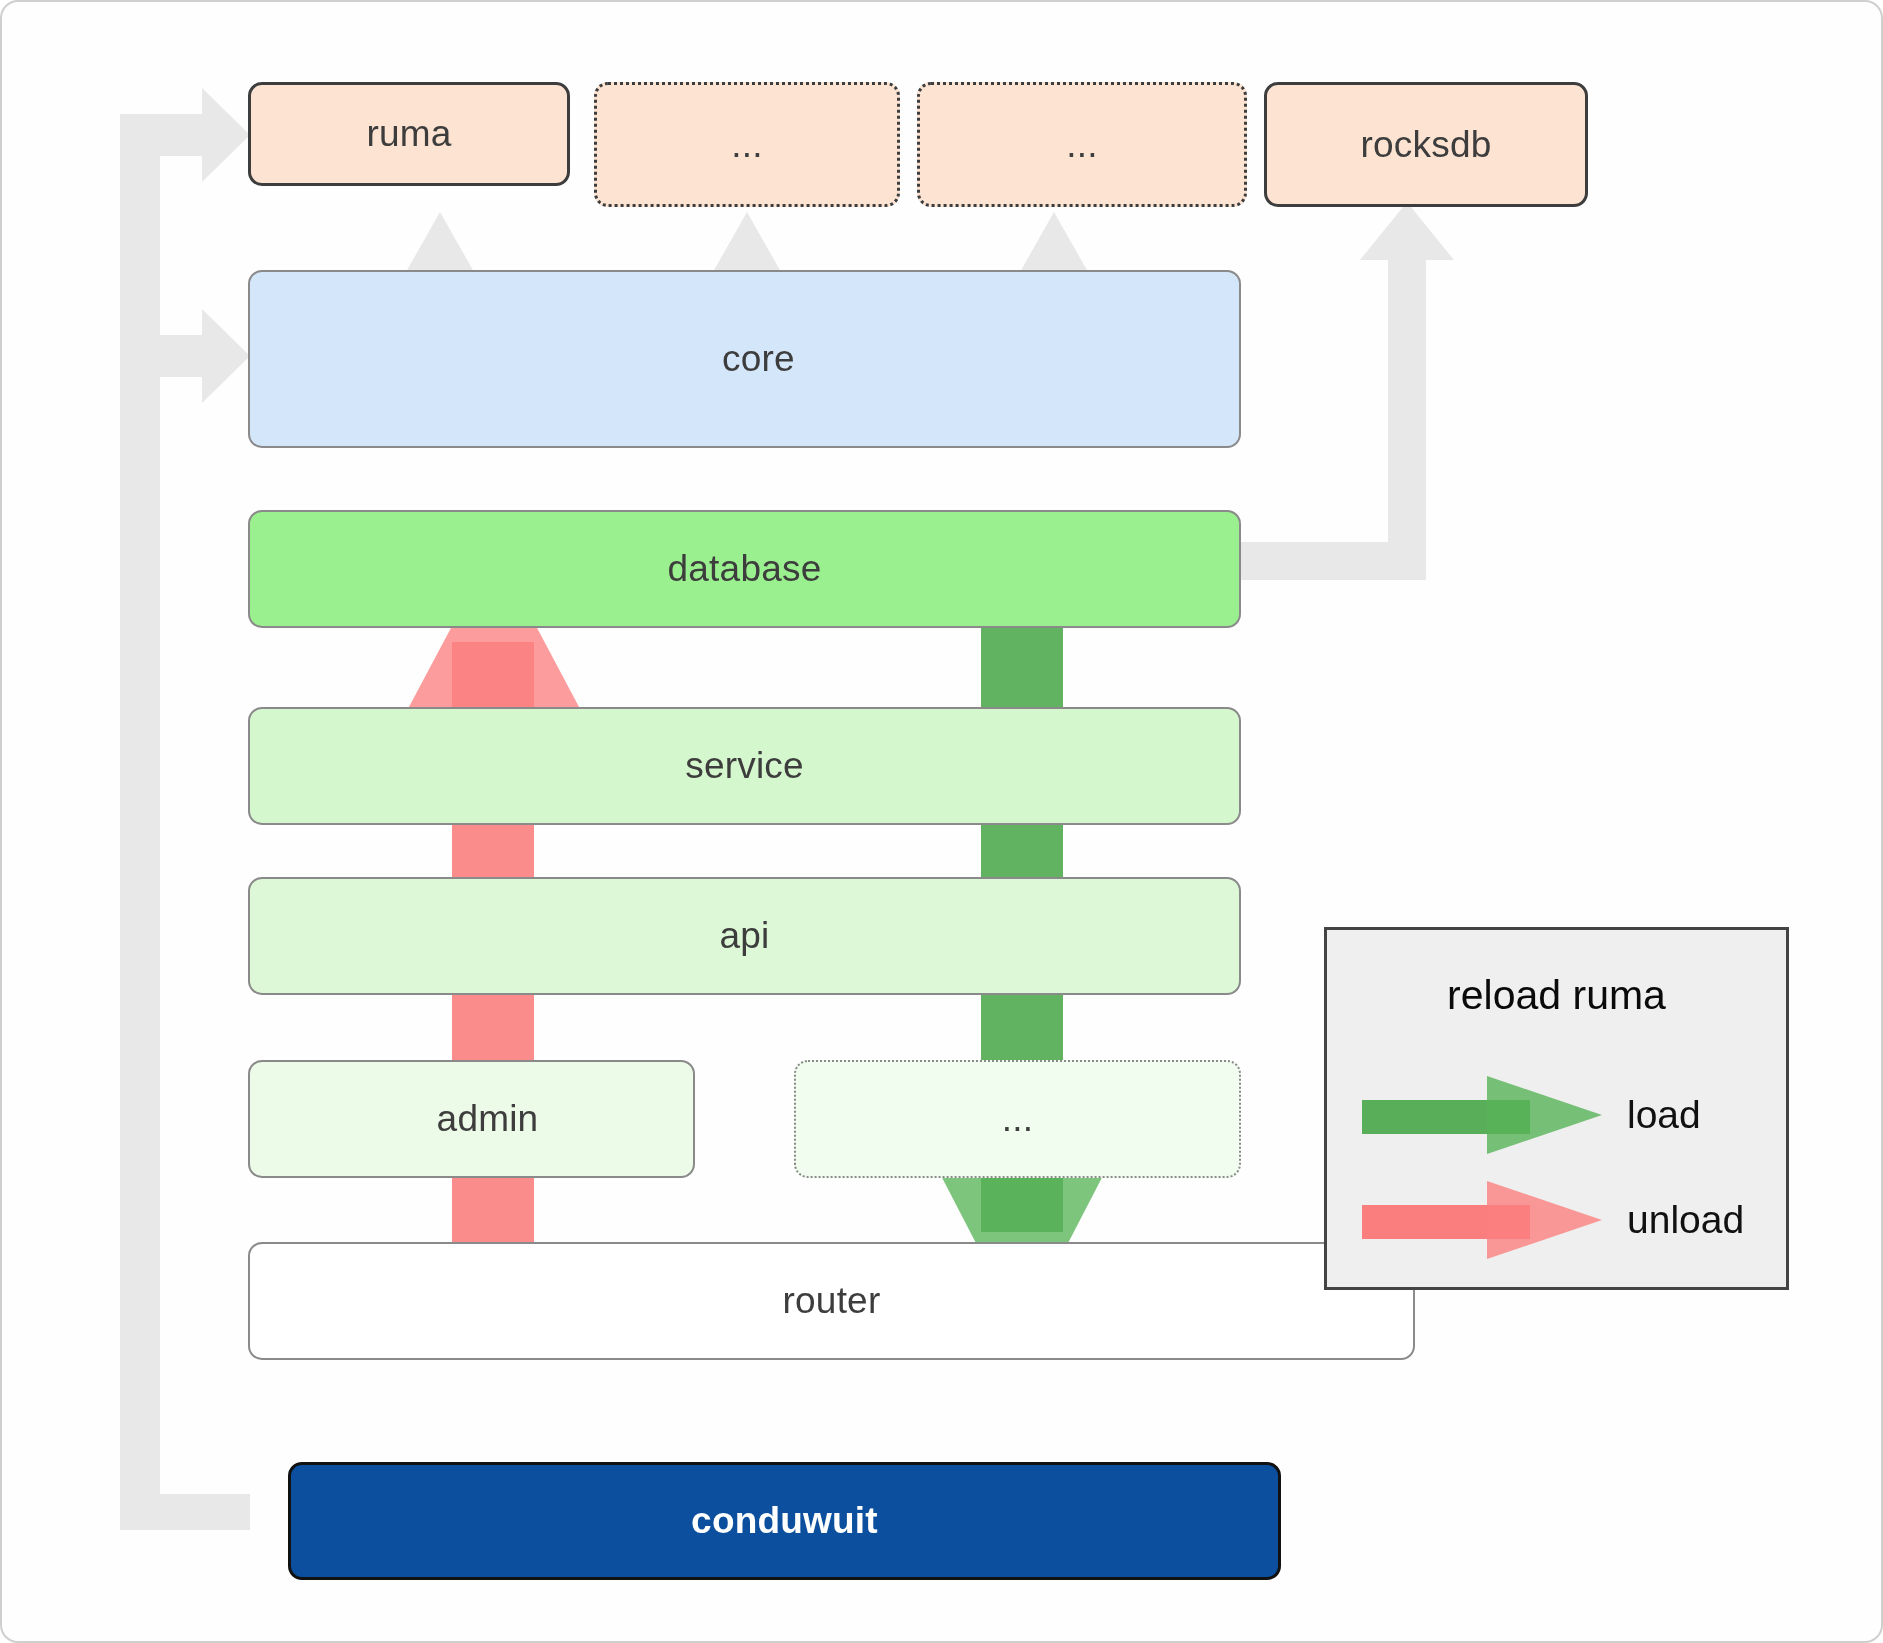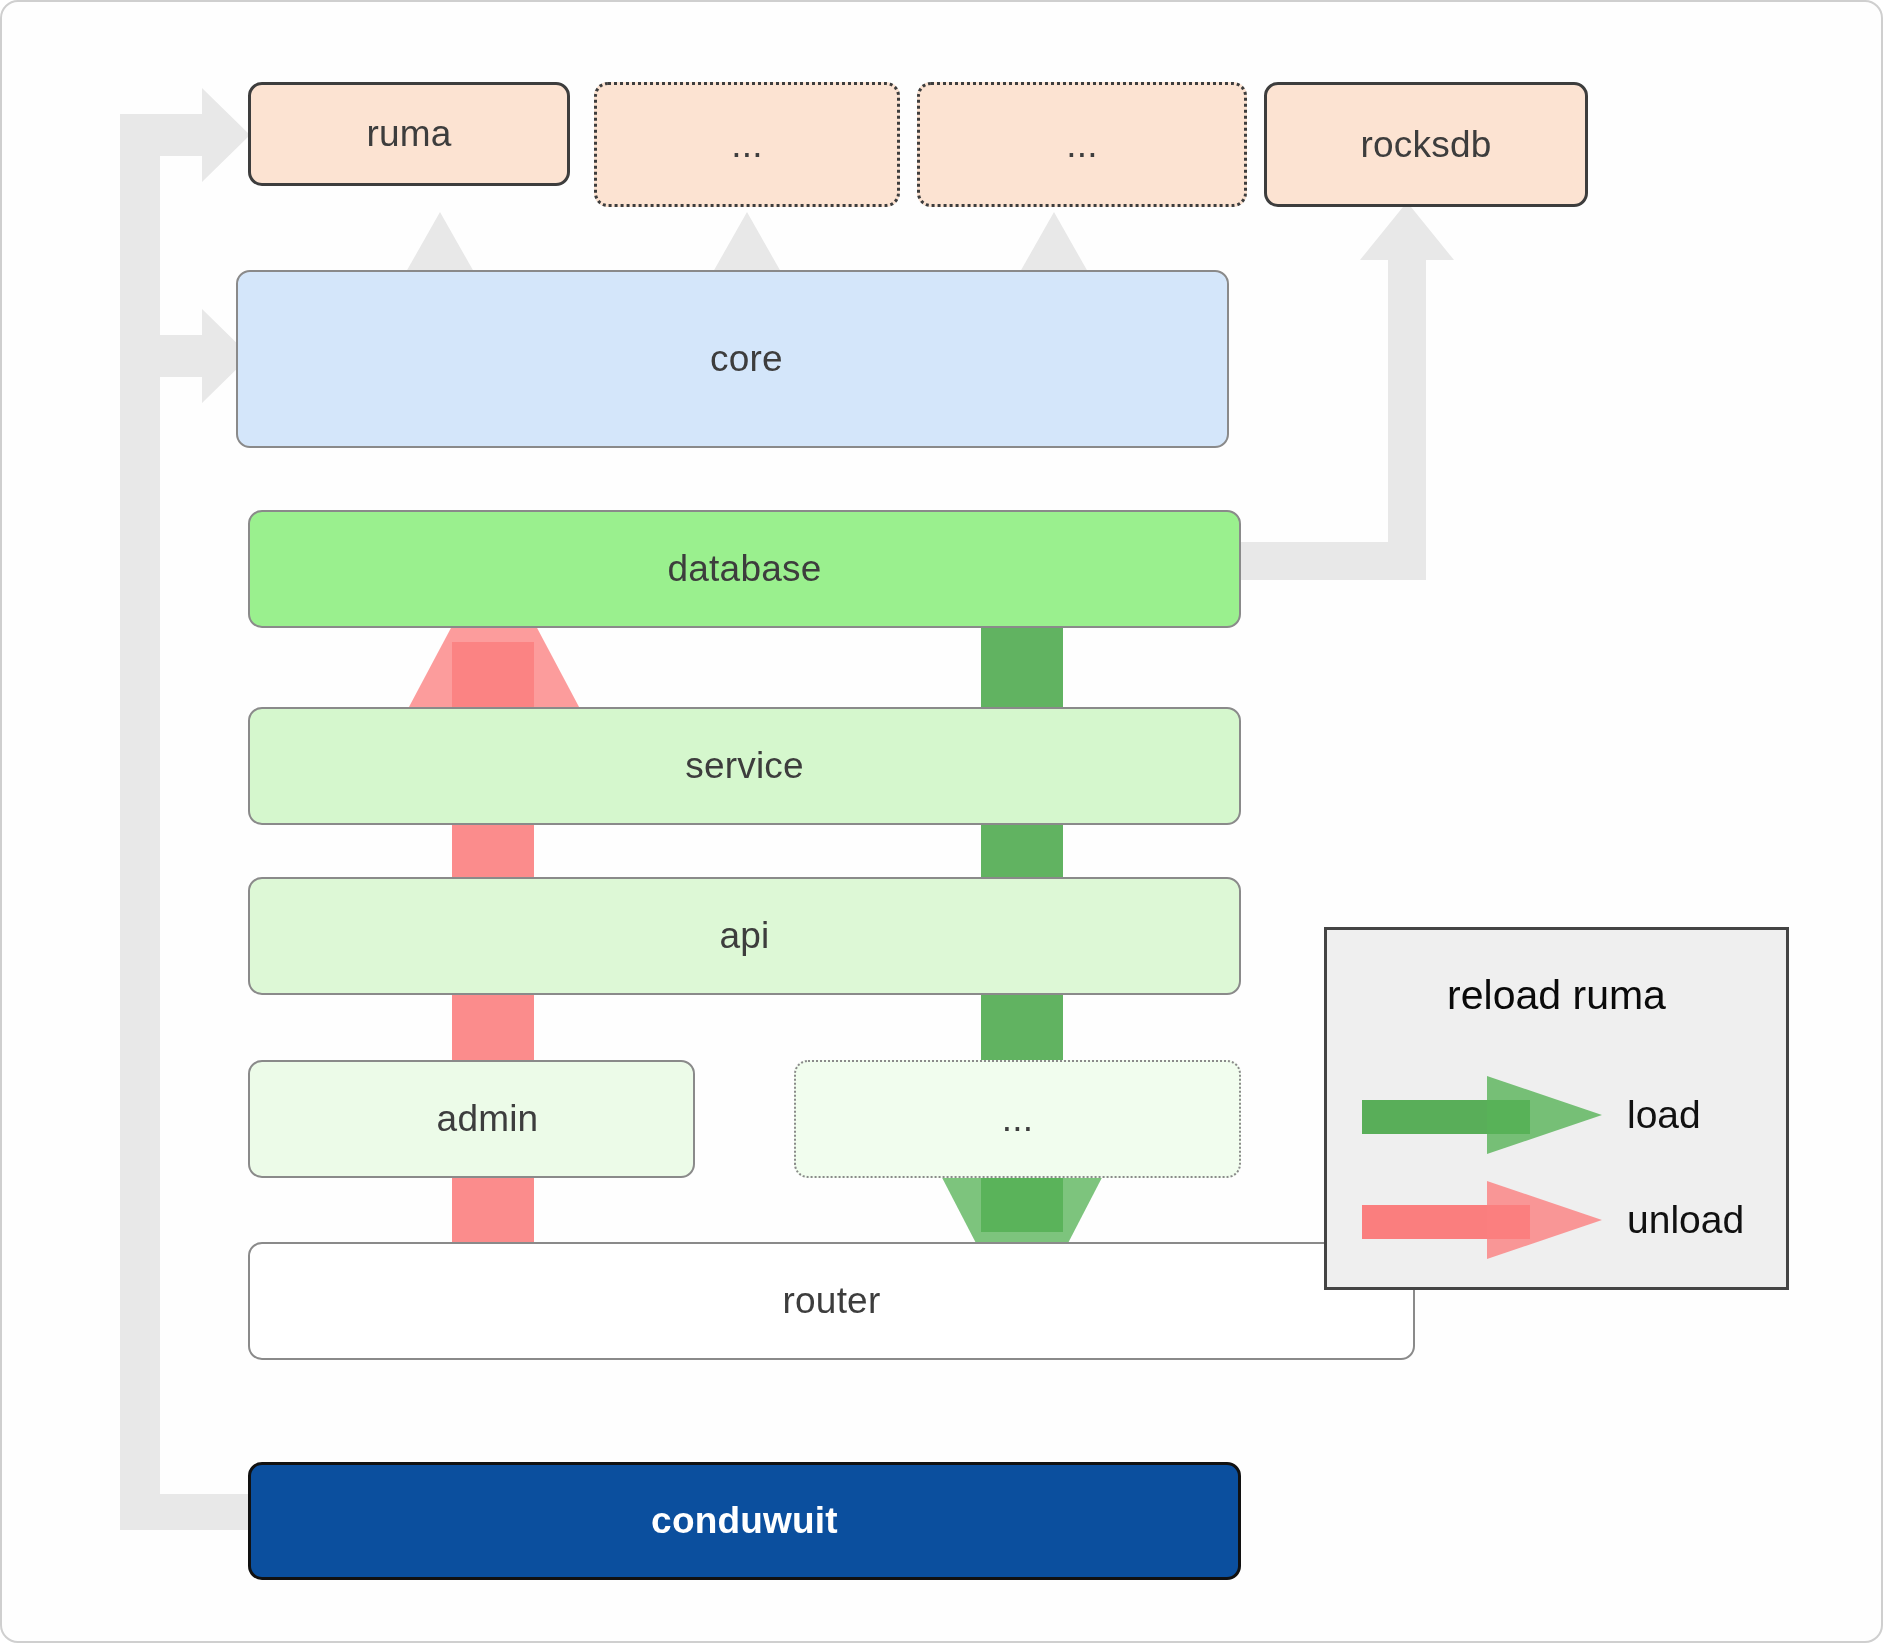--- a/index.html
+++ b/index.html
@@ -21,21 +21,21 @@
   .node.solid-gray{border:2px solid #8a8a8a;border-radius:14px;}
   .node.dotted-gray{border:2px dotted #8a8a8a;border-radius:14px;}
   .peach{background:#fce3d2;}
   .blue{background:#d4e6fa;}
   .green1{background:#9af08e;}
   .green2{background:#d5f7cd;}
   .green3{background:#ddf8d6;}
   .green4{background:#ecfbe8;padding-left:32px;}
   .green5{background:#f1fdee;}
   .white{background:#ffffff;}
-  .navy{background:#0b4f9e;border:3px solid #111111;border-radius:14px;color:#ffffff;font-weight:bold;}
+  .navy{background:#0b4f9e;border:3px solid #111111;border-radius:14px;color:#ffffff;font-weight:bold;margin-left:40px;}
   #legend{
     position:absolute;left:1322px;top:925px;width:465px;height:363px;
     background:#efefef;border:3px solid #444444;box-sizing:border-box;
   }
   #legend .ltitle{
     position:absolute;left:0;right:0;top:42px;text-align:center;
     font-size:41px;color:#0a0a0a;
   }
   #legend .lrow{position:absolute;left:0;right:0;height:90px;}
   #legend .lrow.r1{top:140px;}
@@ -89,21 +89,21 @@
   <div class="node peach dotted-dark" style="left:592px;top:80px;width:306px;height:125px;">
     <span>...</span>
   </div>
   <div class="node peach dotted-dark" style="left:915px;top:80px;width:330px;height:125px;">
     <span>...</span>
   </div>
   <div class="node peach solid-dark" style="left:1262px;top:80px;width:324px;height:125px;">
     <span>rocksdb</span>
   </div>
 
-  <div class="node blue solid-gray" style="left:234px;top:268px;width:993px;height:178px;padding-left:28px;">
+  <div class="node blue solid-gray" style="left:246px;top:268px;width:993px;height:178px;padding-left:28px;">
     <span>core</span>
   </div>
 
   <div class="node green1 solid-gray" style="left:246px;top:508px;width:993px;height:118px;">
     <span>database</span>
   </div>
 
   <div class="node green2 solid-gray" style="left:246px;top:705px;width:993px;height:118px;">
     <span>service</span>
   </div>

